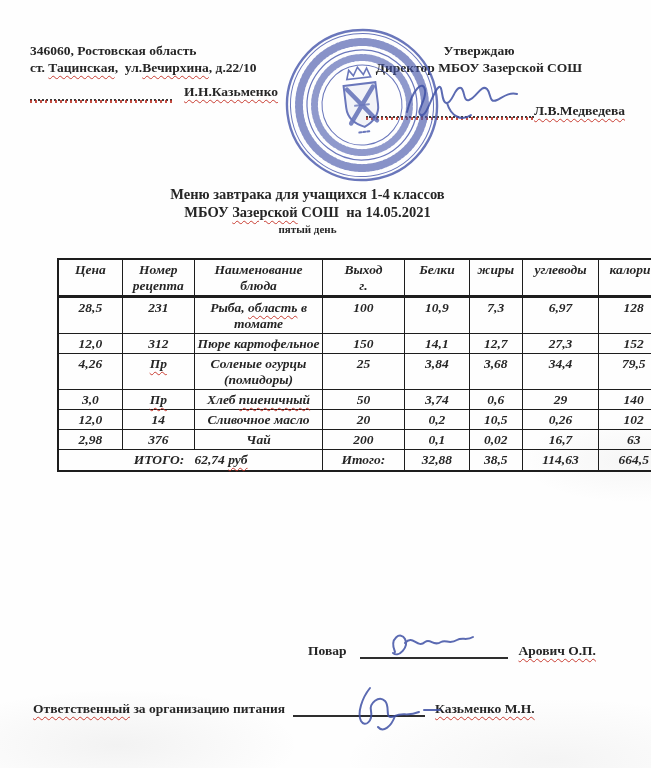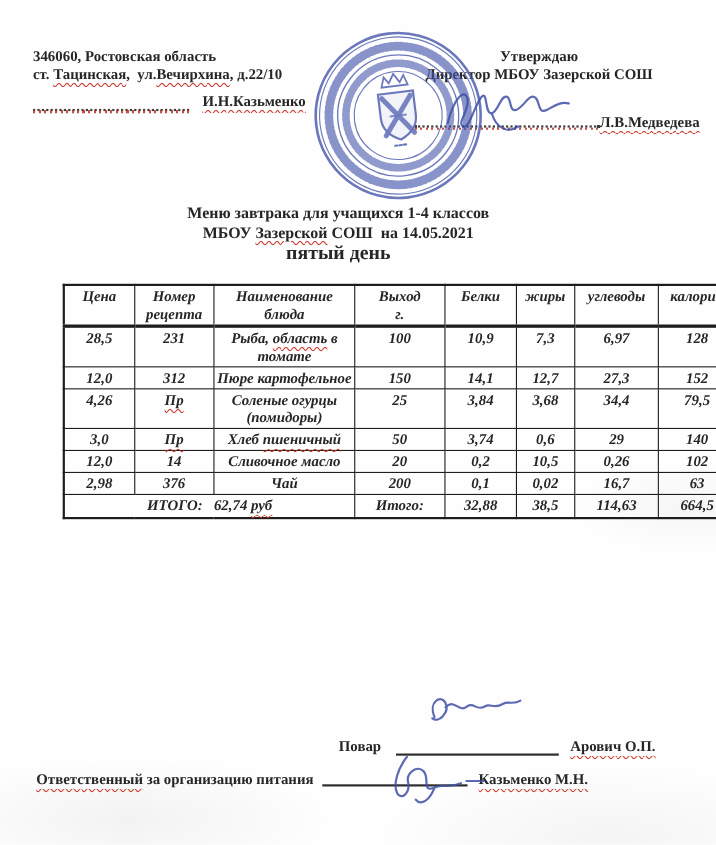--- a/index.html
+++ b/index.html
@@ -16,53 +16,53 @@
   }
   .doc { position:absolute; inset:0; filter:blur(0.3px); }
   .sp {
     text-decoration-line:underline; text-decoration-style:wavy;
     text-decoration-color:rgba(196,44,32,0.9); text-decoration-thickness:1px;
     text-underline-offset:2.5px;
   }
   
   .hleft { position:absolute; left:30px; top:43px; font-size:13.5px; line-height:16.5px; white-space:nowrap; }
   .hl4 { margin-top:8px; display:flex; align-items:flex-end;gap:12px; }
-  .hright { position:absolute; left:344px; top:43px; width:292px; text-align:center; font-size:13.5px; line-height:16.5px; }
-  .hr-sigrow { margin-top:27px; display:flex; align-items:flex-start; justify-content:flex-end; text-align:left; }
+  .hright { position:absolute; left:333px; top:43px; width:292px; text-align:center; font-size:13.5px; line-height:16.5px; }
+  .hr-sigrow { margin-top:27px; display:flex; align-items:center; justify-content:flex-end; text-align:left; }
   .zig { display:inline-block; position:relative; height:11px; border-bottom:2px dotted #3c3c3c; }
   .zig::after {
     content:""; position:absolute; left:0; right:0; bottom:-4px; height:2.5px;
     background:repeating-linear-gradient(90deg, rgba(186,48,36,0.85) 0 2px, transparent 2px 5px);
   }
   .zig-l4 { width:142px; }
   .zig-med { width:168px; }
   .nowrap { white-space:nowrap; }
   
   .stamp { position:absolute; left:283px; top:26px; z-index:3; }
   .sig { position:absolute; z-index:4; }
   .sig-med { left:403px; top:74px; }
   .sig-cook { left:383px; top:628px; }
   .sig-resp { left:342px; top:683px; }
   
   .title { position:absolute; left:0; top:186px; width:615px; text-align:center; font-size:14.5px; line-height:17.5px; }
-  .title .t3 { font-size:18px; }
+  .title .t3 { font-size:11px; }
   
   table.menu {
     position:absolute; left:57px; top:258px; width:613px;
     border-collapse:collapse; table-layout:fixed;
     font-size:13.5px; line-height:16px;font-style:italic;
   }
   .menu th, .menu td { border:1.5px solid #1d1d1d; padding:2px 2px 1px 2px; text-align:center; vertical-align:top; font-weight:bold; }
   .menu { border:2px solid #1d1d1d; }
   .menu thead th { border-bottom:3px solid #1d1d1d; }
   .menu .hline2 { display:block; }
   .menu tr.total td { padding:2px 2px; }
   
-  .cook-row { position:absolute; left:308px; top:643px; display:flex; align-items:flex-end; font-size:13.5px; white-space:nowrap;margin-top:28px; }
-  .resp-row { position:absolute; left:33px;  top:701px; display:flex; font-size:13.5px; white-space:nowrap; }
+  .cook-row { position:absolute; left:308px; top:643px; display:flex; align-items:flex-end; font-size:13.5px; white-space:nowrap; }
+  .resp-row { position:absolute; left:33px;  top:701px; display:flex; align-items:flex-end; font-size:13.5px; white-space:nowrap; }
   .fline { display:inline-block; height:12px; border-bottom:2px solid #2e2e2e; }
   .fline-cook { width:148px; margin:0 10px 0 14px; }
   .fline-resp { width:132px; margin:0 10px 0 8px; }
 </style>
 </head>
 <body>
 
 <div class="page">
   <div class="doc">
 

